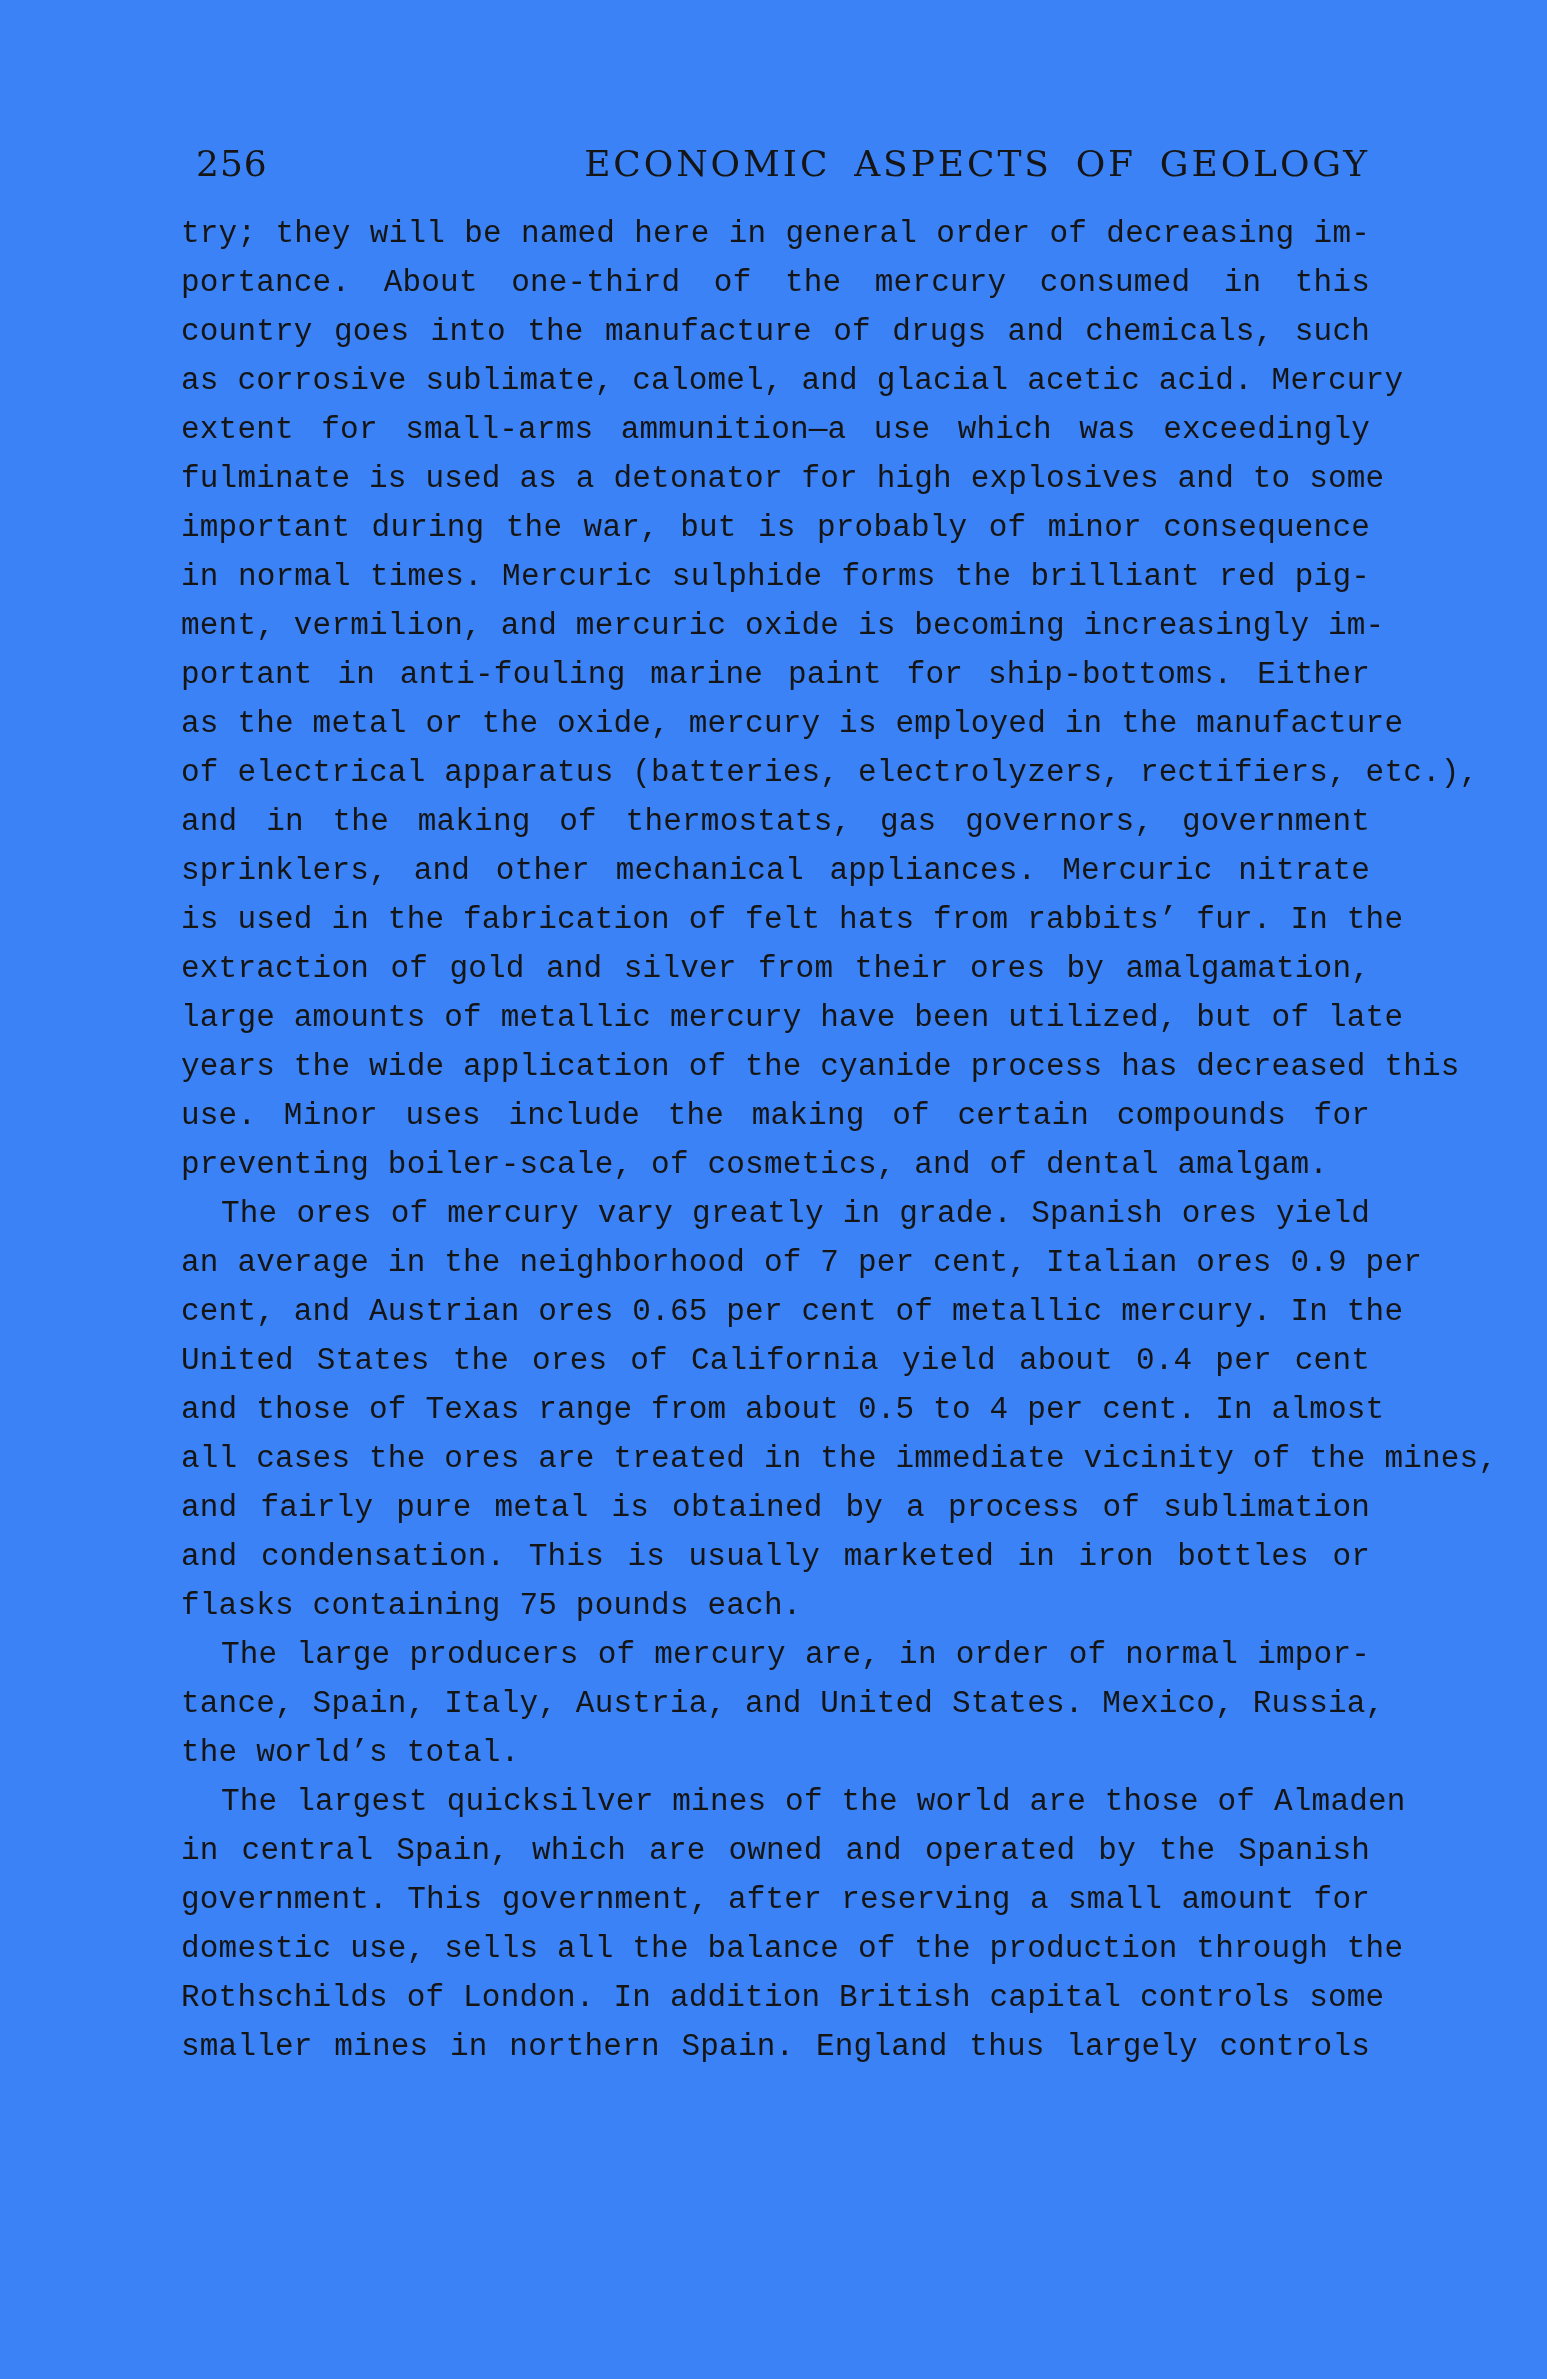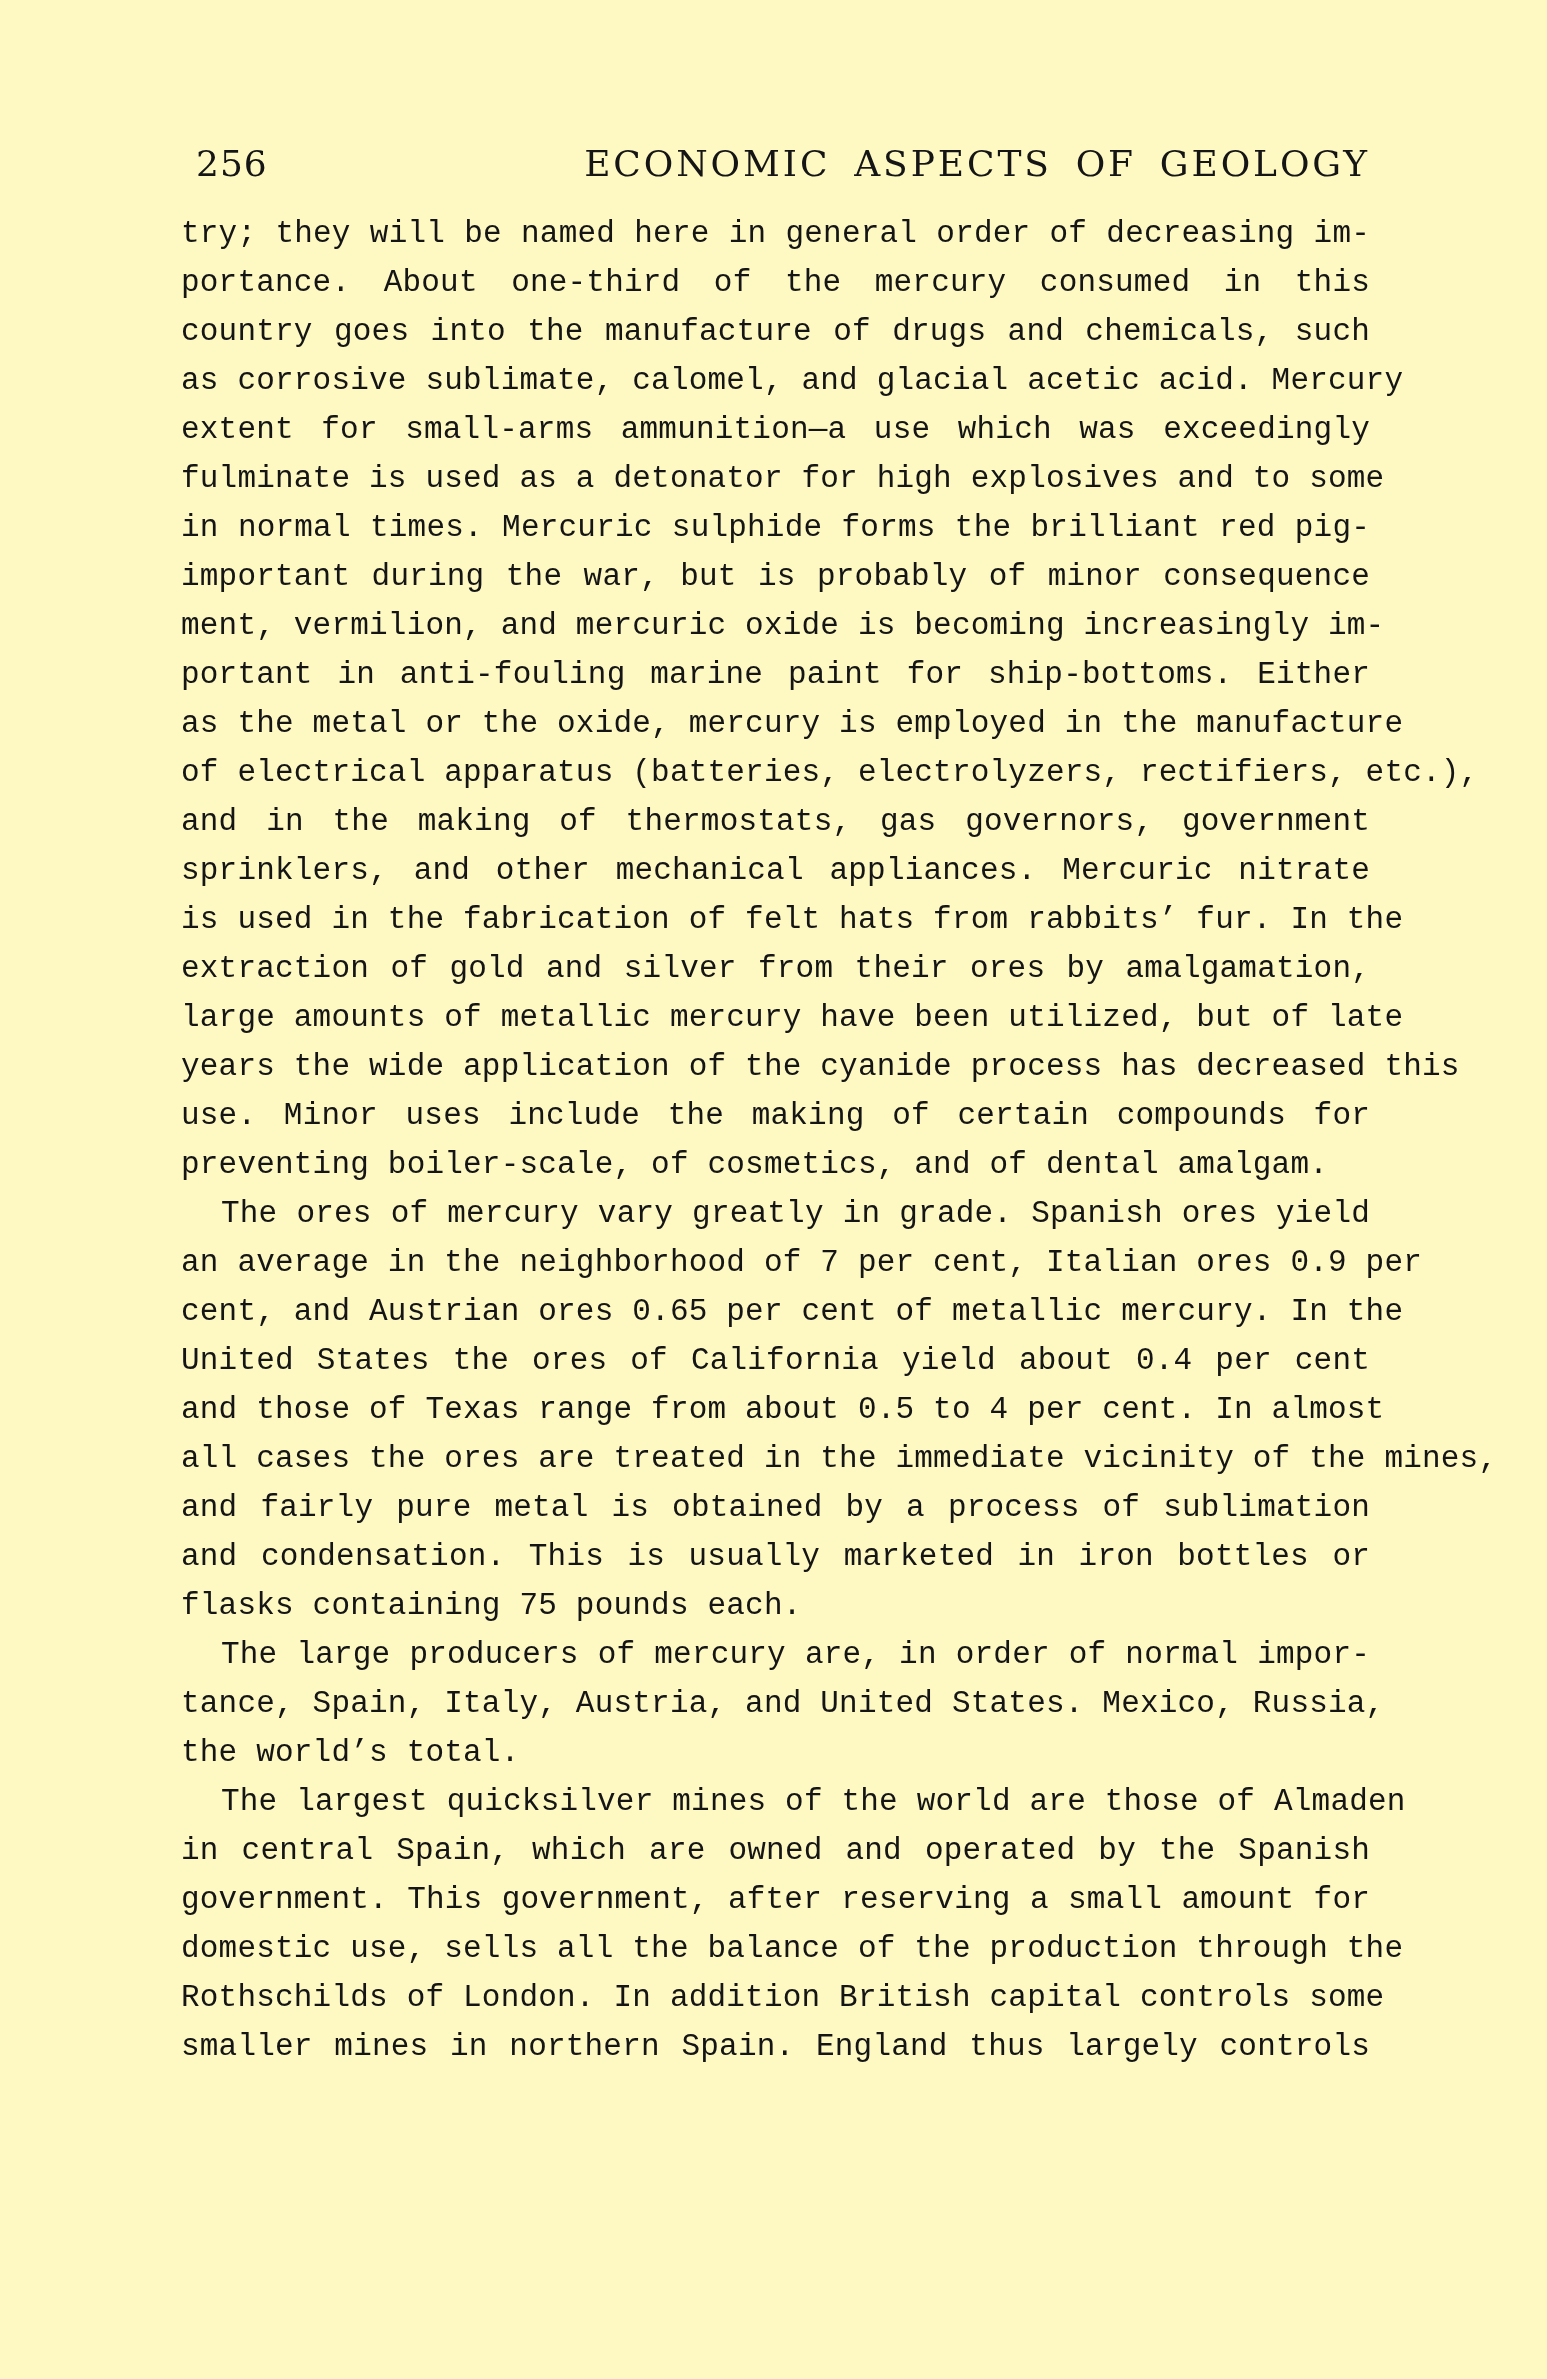--- a/index.html
+++ b/index.html
@@ -4,21 +4,21 @@
 <style>
   html, body {
     margin: 0;
     padding: 0;
     background: #ffffff;
   }
   .page {
     position: relative;
     width: 1547px;
     height: 2380px;
-    background: #fef9c3;
+    background: #3b82f6;
     font-family: "DejaVu Serif", "Liberation Serif", serif;
     color: #151515;
     overflow: hidden;
   }
   .text-column {
     position: absolute;
     left: 181px;
     top: 143px;
     width: 1189px;
   }
@@ -78,22 +78,22 @@
 
     <main class="body-text">
 
       <div class="para">
         <div class="line">try; they will be named here in general order of decreasing im-</div>
         <div class="line">portance. About one-third of the mercury consumed in this</div>
         <div class="line">country goes into the manufacture of drugs and chemicals, such</div>
         <div class="line">as corrosive sublimate, calomel, and glacial acetic acid. Mercury</div>
         <div class="line">extent for small-arms ammunition—a use which was exceedingly</div>
         <div class="line">fulminate is used as a detonator for high explosives and to some</div>
+        <div class="line">important during the war, but is probably of minor consequence</div>
         <div class="line">in normal times. Mercuric sulphide forms the brilliant red pig-</div>
-        <div class="line">important during the war, but is probably of minor consequence</div>
         <div class="line">ment, vermilion, and mercuric oxide is becoming increasingly im-</div>
         <div class="line">portant in anti-fouling marine paint for ship-bottoms. Either</div>
         <div class="line">as the metal or the oxide, mercury is employed in the manufacture</div>
         <div class="line">of electrical apparatus (batteries, electrolyzers, rectifiers, etc.),</div>
         <div class="line">and in the making of thermostats, gas governors, government</div>
         <div class="line">sprinklers, and other mechanical appliances. Mercuric nitrate</div>
         <div class="line">is used in the fabrication of felt hats from rabbits’ fur. In the</div>
         <div class="line">extraction of gold and silver from their ores by amalgamation,</div>
         <div class="line">large amounts of metallic mercury have been utilized, but of late</div>
         <div class="line">years the wide application of the cyanide process has decreased this</div>

